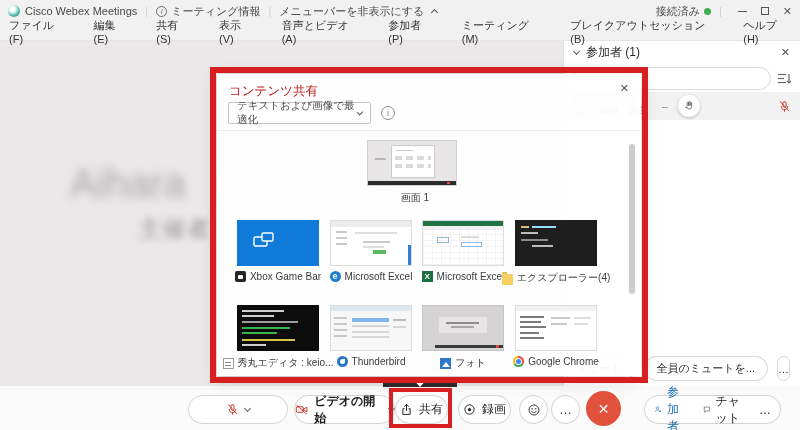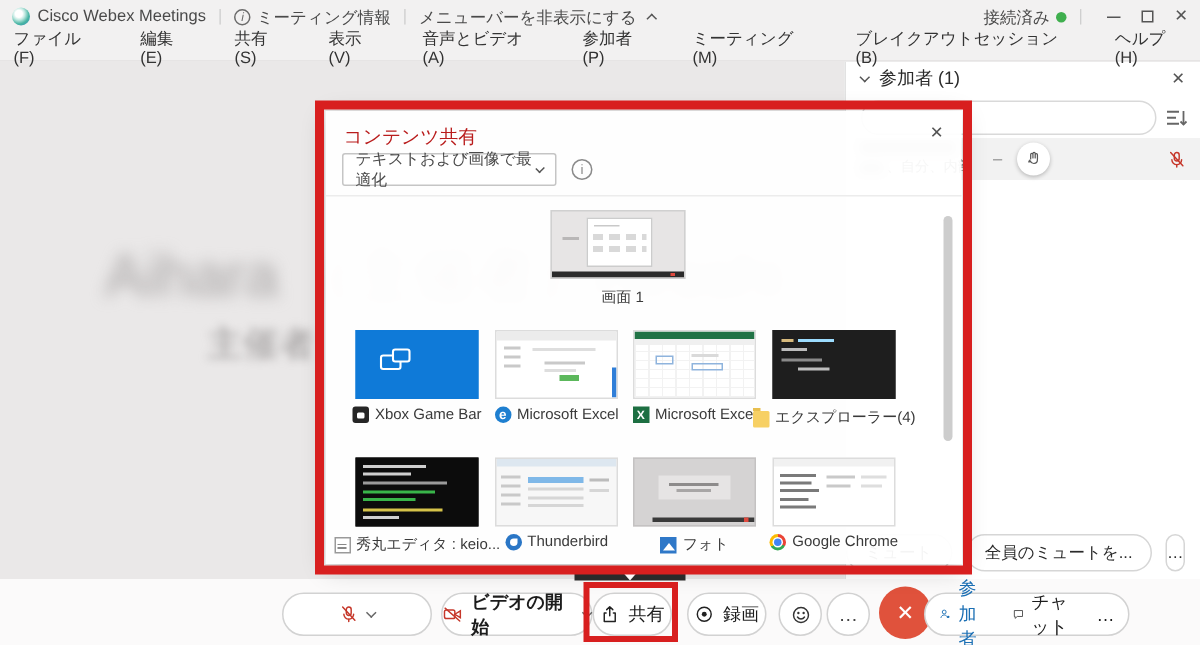--- a/index.html
+++ b/index.html
@@ -63,21 +63,21 @@
     display:flex; align-items:center; justify-content:center; gap:6px; font-size:12px; color:#1c1c1c; }
   .btn .chev { border-color:#666; }
   .btn-unmute { left:188px; width:100px; }
   .btn-video  { left:294px; width:101px;font-weight:bold; }
   .btn-share  { left:395px; width:53px; z-index:4; }
   .btn-record { left:458px; width:53px;text-align:right; }
   .btn-smiley { left:519px; width:29px; border-radius:50%; }
   .btn-more   { left:551px; width:29px; border-radius:50%; font-size:13px; color:#444; }
   .btn-end    { left:586px; top:5px; width:35px; height:35px; border-radius:50%; background:#e0523c; border:none;
     color:#fff; font-size:14px; }
-  .btn-pc     { left:616px; width:137px; gap:5px; padding:0 9px;align-items:center; }
+  .btn-pc     { left:644px; width:137px; gap:5px; padding:0 9px;align-items:center; }
   .btn-pc .lbl-participants { color:#1b6fb4; }
   .btn-pc .mini-gap { width:6px; }
 
   
   .dialog { position:absolute; left:217px; top:74px; width:424px; height:302px; background:rgba(255,255,255,0.95);
     box-shadow:0 3px 16px rgba(0,0,0,0.2); z-index:8; }
   .dlg-title { position:absolute; left:12px; top:9px; font-size:12.5px; color:#b91c1c; }
   .dlg-close { position:absolute; right:12px; top:8px; font-size:11px; color:#555; }
   .dlg-select { position:absolute; left:11px; top:28px; width:143px; height:22px; border:1px solid #c5c5c5;
     border-radius:2px; display:flex; align-items:center; padding:0 8px; font-size:10.5px; color:#4a4a4a; background:#fff; }

